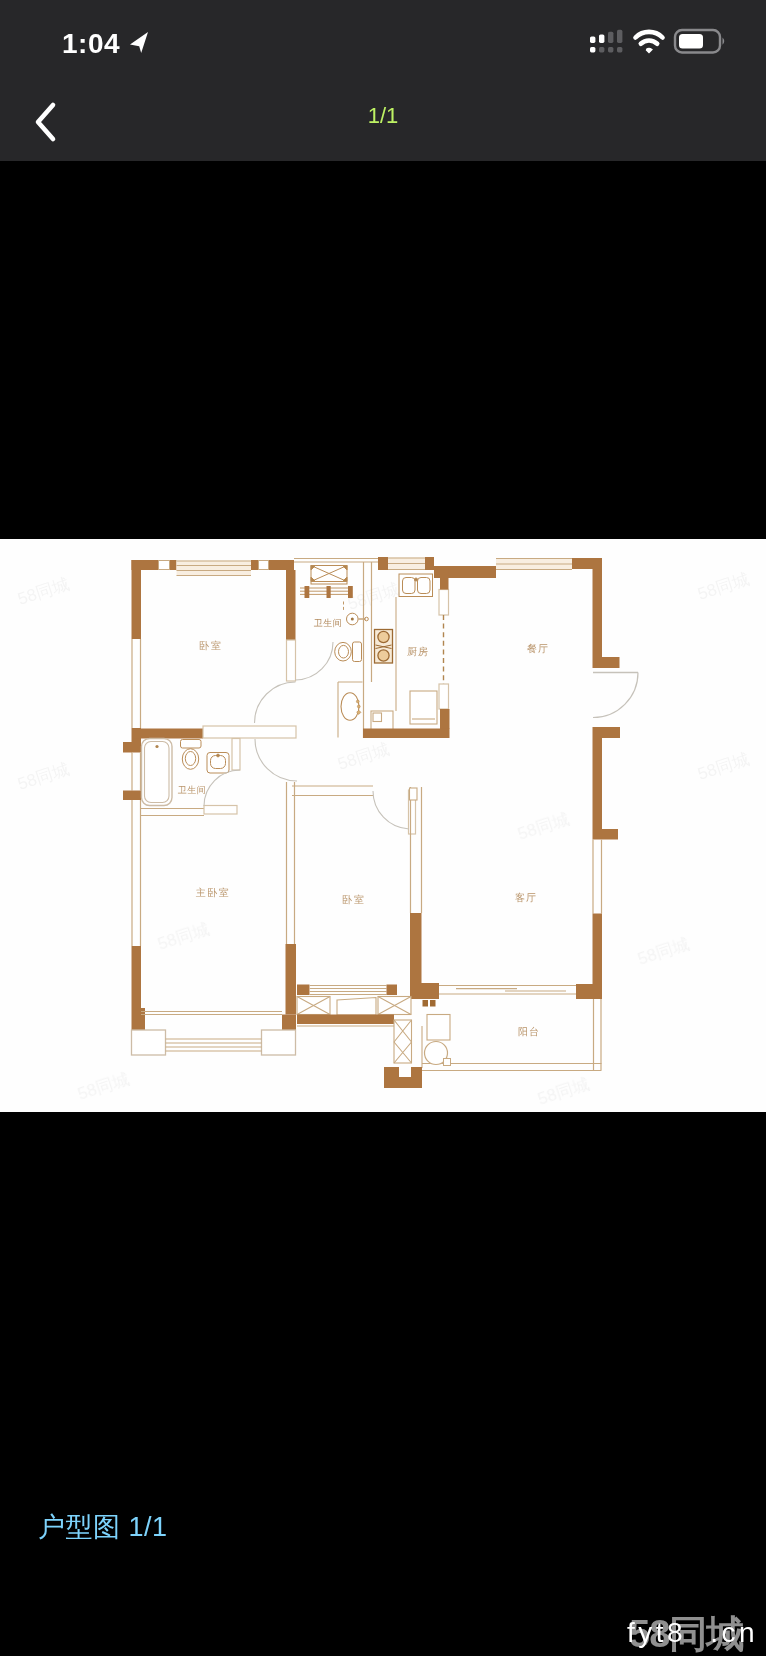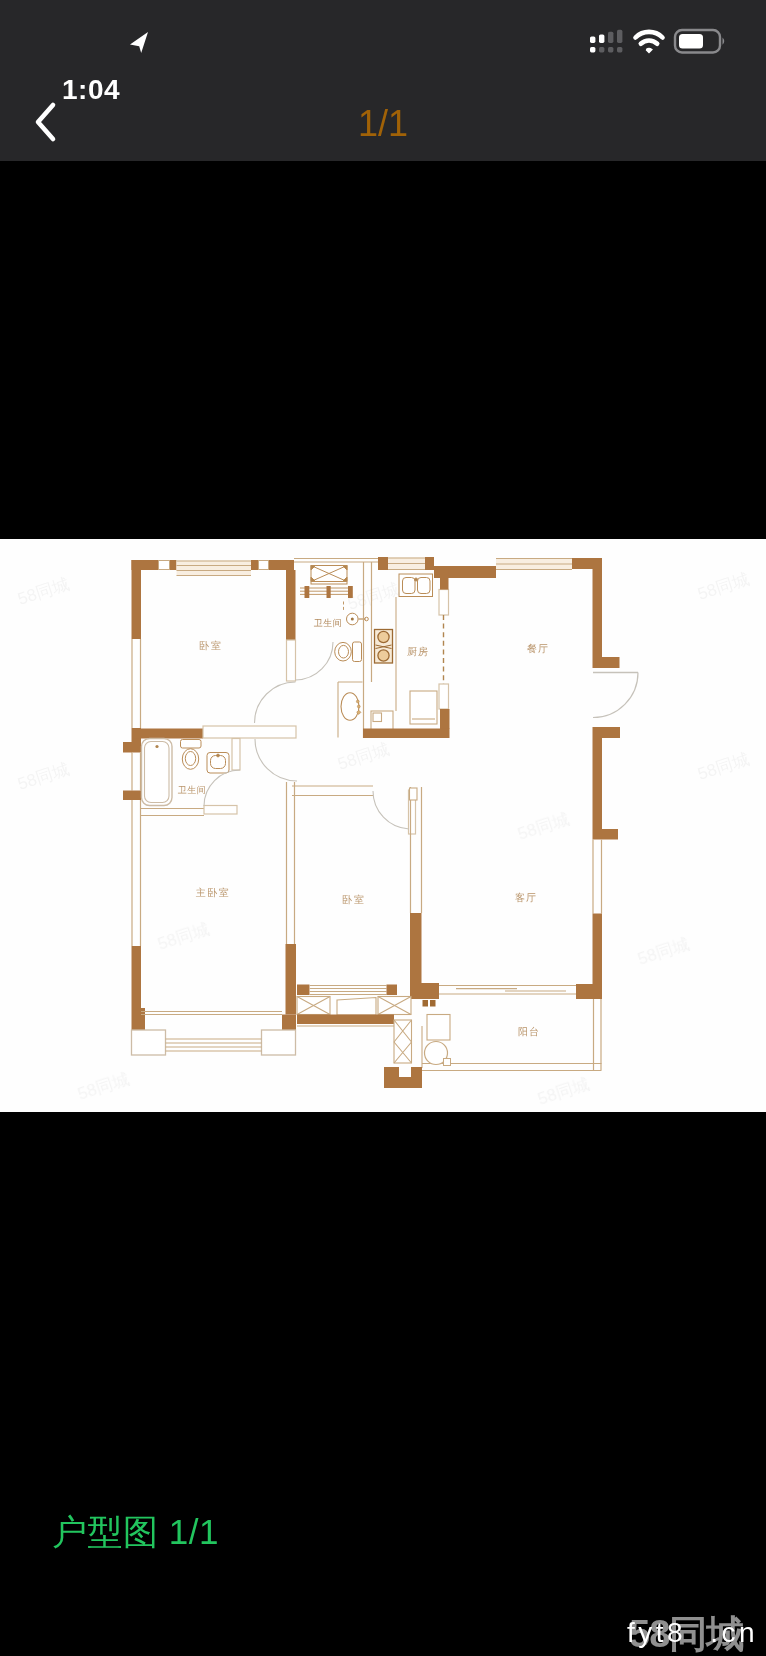--- a/index.html
+++ b/index.html
@@ -4,21 +4,21 @@
 <style>
   html,body{margin:0;padding:0;background:#000;}
   body{width:766px;height:1656px;position:relative;overflow:hidden;font-family:"Liberation Sans",sans-serif;}
   .abs{position:absolute;}
 </style>
 </head>
 <body>
 
 <div class="abs" style="left:0;top:0;width:766px;height:161px;background:#272729;"></div>
 
-<div class="abs" style="left:62px;top:28px;color:#fff;font-size:28px;font-weight:bold;letter-spacing:0.5px;margin-top:46px;">1:04</div>
+<div class="abs" style="left:62px;top:28px;color:#fff;font-size:28px;font-weight:bold;letter-spacing:0.5px;">1:04</div>
 
 <svg class="abs" style="left:127px;top:30px;" width="24" height="24" viewBox="0 0 24 24">
 <path d="M21 2 L3 14.5 L12.2 16.2 L14.2 23 Z" fill="#fff"></path>
 </svg>
 
 <svg class="abs" style="left:588px;top:27px;" width="40" height="28" viewBox="0 0 40 28">
 <rect x="2" y="9.5" width="5.4" height="6.4" rx="1.6" fill="#fff"></rect>
 <rect x="11" y="7.5" width="5.4" height="8.4" rx="1.6" fill="#fff"></rect>
 <rect x="20" y="4.7" width="5.4" height="11.2" rx="1.6" fill="#5d5d60"></rect>
 <rect x="29" y="2.8" width="5.4" height="13.1" rx="1.6" fill="#5d5d60"></rect>
@@ -37,21 +37,21 @@
 <svg class="abs" style="left:673px;top:28px;" width="54" height="26" viewBox="0 0 54 26">
 <rect x="2" y="2" width="45" height="22.5" rx="7" fill="none" stroke="#89898c" stroke-width="2.4"></rect>
 <rect x="6" y="6" width="24" height="14.5" rx="3.5" fill="#fff"></rect>
 <path d="M49.5 9.5 q 3.5 3.6 0 7.2 Z" fill="#89898c"></path>
 </svg>
 
 <svg class="abs" style="left:30px;top:100px;" width="30" height="44" viewBox="0 0 30 44">
 <polyline points="23,5 8,22 23,39" fill="none" stroke="#fff" stroke-width="4.6" stroke-linecap="round" stroke-linejoin="round"></polyline>
 </svg>
 
-<div class="abs" style="left:0;top:103px;width:766px;text-align:center;color:#a16207;font-size:36px;">1/1</div>
+<div class="abs" style="left:0;top:103px;width:766px;text-align:center;color:#bef264;font-size:22px;">1/1</div>
 
 <div class="abs" style="left:0;top:539px;width:766px;height:573px;background:#fefefe;"></div>
 <svg id="plan" class="abs" style="left:0;top:539px;" width="766" height="573" viewBox="0 539 766 573">
 <g fill="none" stroke-linecap="butt">
 
 <rect x="131.5" y="560" width="26.5" height="10" fill="#ad7540"></rect>
 
 <rect x="158.5" y="560.5" width="11" height="9" fill="#fff" stroke="#c8aa82" stroke-width="1"></rect>
 
 <rect x="170" y="560" width="6.5" height="10" fill="#ad7540"></rect>
@@ -364,17 +364,17 @@
 <text x="340" y="770" transform="rotate(-18 340 770)">58同城</text>
 <text x="520" y="840" transform="rotate(-18 520 840)">58同城</text>
 <text x="160" y="950" transform="rotate(-18 160 950)">58同城</text>
 <text x="640" y="965" transform="rotate(-18 640 965)">58同城</text>
 <text x="80" y="1100" transform="rotate(-18 80 1100)">58同城</text>
 <text x="540" y="1105" transform="rotate(-18 540 1105)">58同城</text>
 <text x="350" y="610" transform="rotate(-18 350 610)">58同城</text>
 </g>
 </svg>
 
-<div class="abs" style="left:52px;top:1509px;color:#22c55e;font-size:35px;letter-spacing:0.5px;">户型图 1/1</div>
+<div class="abs" style="left:38px;top:1509px;color:#7dd3fc;font-size:27px;letter-spacing:0.5px;">户型图 1/1</div>
 
 <div class="abs" style="left:629px;top:1609px;color:#8f8f8f;font-size:38px;font-weight:bold;letter-spacing:-1px;">58同城</div>
 
 <div class="abs" style="left:627px;top:1617px;color:#fff;font-size:28px;letter-spacing:3.5px;">fyt8<span style="margin-left:24px;">.cn</span></div>
 
 </body></html>

